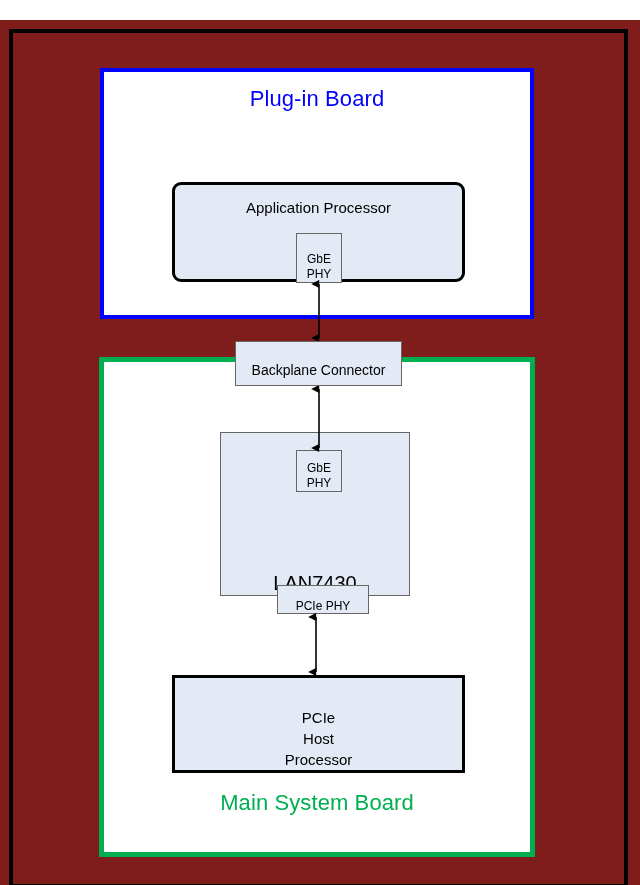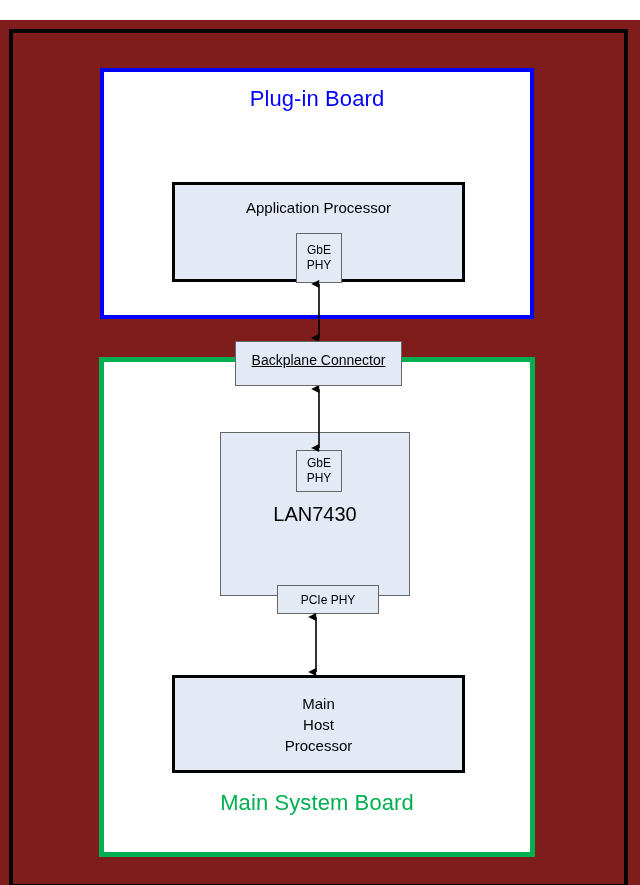--- a/index.html
+++ b/index.html
@@ -70,56 +70,56 @@
     bottom: 36px;
     color: #00b050;
   }
 
   
   .block {
     position: absolute;
     box-sizing: border-box;
     background: #e3eaf5;
     display: flex;
-    align-items: center;
+    align-items: flex-end;
     justify-content: center;
     text-align: center;
     color: #000000;
   }
   .block-thick { border: 3px solid #000000; }
   .block-thin  { border: 1px solid #666666; }
 
   .blk-app-proc {
     left: 172px;
     top: 162px;
     width: 293px;
     height: 100px;
     font-size: 15px;
     align-items: flex-start;
     padding-top: 14px;
+    border-radius: 9px;
   }
   .blk-gbe-phy-top {
     left: 296px;
     top: 213px;
     width: 46px;
     height: 50px;
     font-size: 12px;
     line-height: 15px;
     z-index: 4;
   }
   .blk-backplane {
     left: 235px;
     top: 321px;
     width: 167px;
     height: 45px;
     font-size: 14px;
-    align-items: center;
+    align-items: flex-end;
     padding-bottom: 7px;
     z-index: 6;
-    text-decoration: underline;
   }
   .blk-lan7430 {
     left: 220px;
     top: 412px;
     width: 190px;
     height: 164px;
     font-size: 20px;
     z-index: 2;
   }
   .blk-gbe-phy-bot {
@@ -127,21 +127,21 @@
     top: 430px;
     width: 46px;
     height: 42px;
     font-size: 12px;
     line-height: 15px;
     z-index: 4;
   }
   .blk-pcie-phy {
     left: 277px;
     top: 565px;
-    width: 102px;
+    width: 92px;
     height: 29px;
     font-size: 12px;
     z-index: 4;
   }
   .blk-host-proc {
     left: 172px;
     top: 655px;
     width: 293px;
     height: 98px;
     font-size: 15px;
@@ -229,18 +229,18 @@
         <path d="M4.5,0.6 L8.6,8.6 L0.4,8.6 Z" fill="#000000"></path>
       </marker>
       <marker id="ah-dn-3" markerWidth="9" markerHeight="9" refX="4.5" refY="8.4" orient="auto" markerUnits="userSpaceOnUse">
         <path d="M4.5,0.6 L8.6,8.6 L0.4,8.6 Z" fill="#000000"></path>
       </marker>
     </defs>
     <line x1="19" y1="58" x2="19" y2="3" stroke="#000000" stroke-width="1.6" marker-end="url(#ah-up-3)" marker-start="url(#ah-dn-3)"></line>
   </svg>
 
   <div class="block block-thick blk-host-proc">
-    <span class="blk-label multiline">Main
+    <span class="blk-label multiline">PCIe
 Host
 Processor</span>
   </div>
 
 </div>
 
 </body></html>

